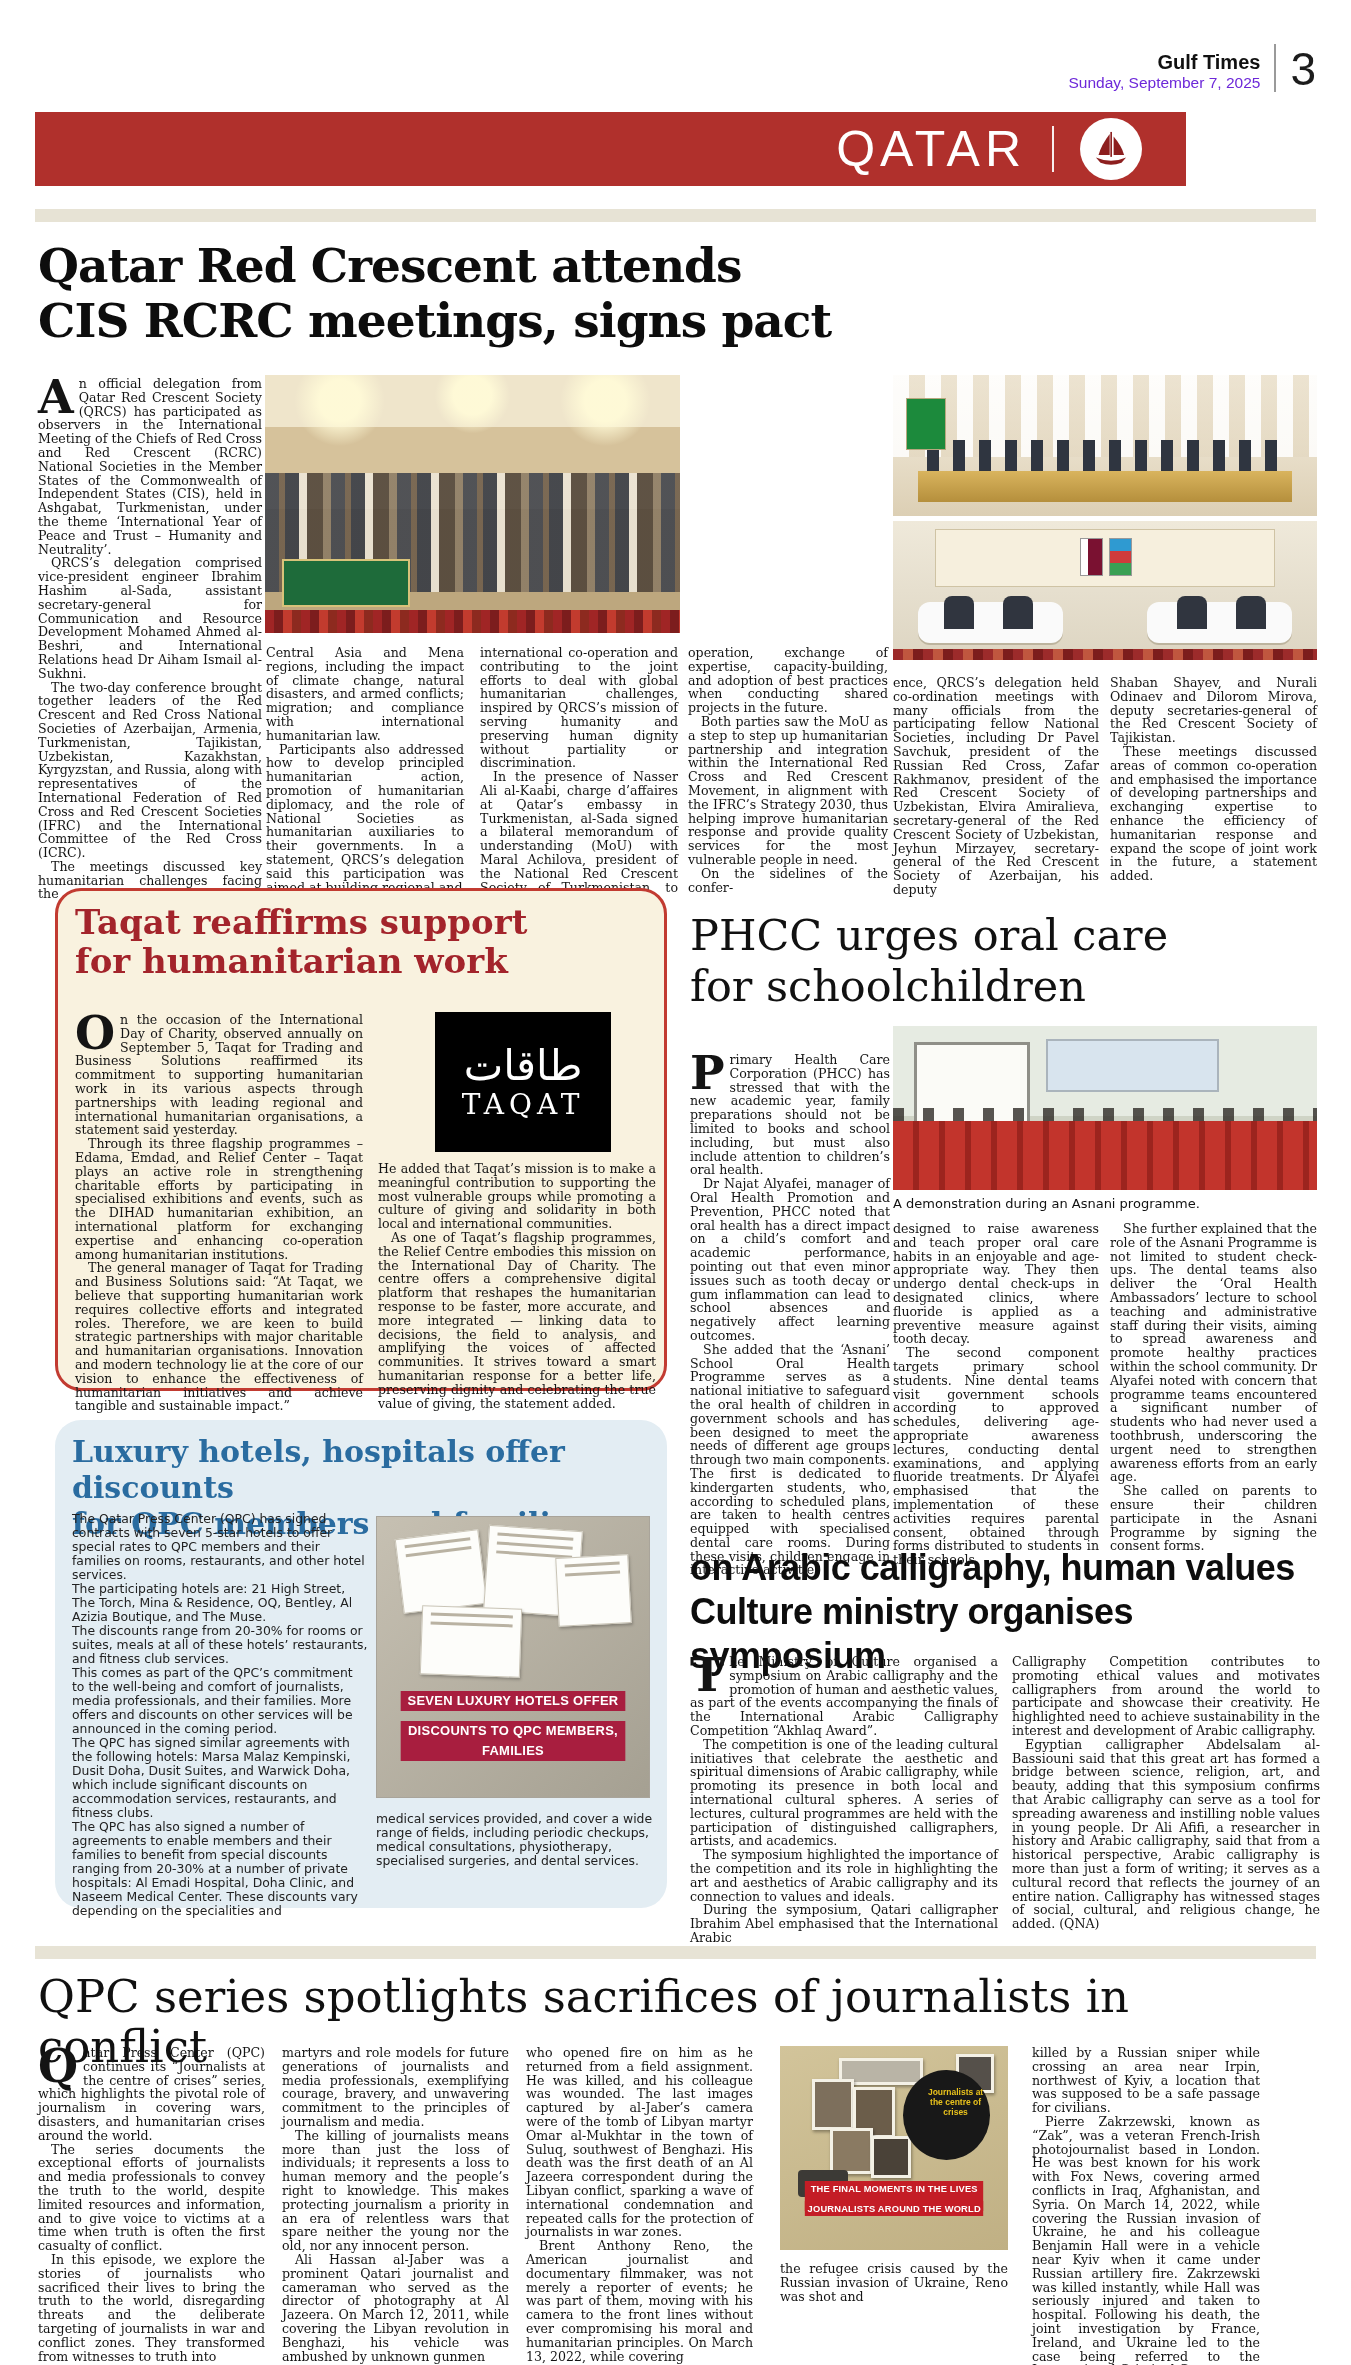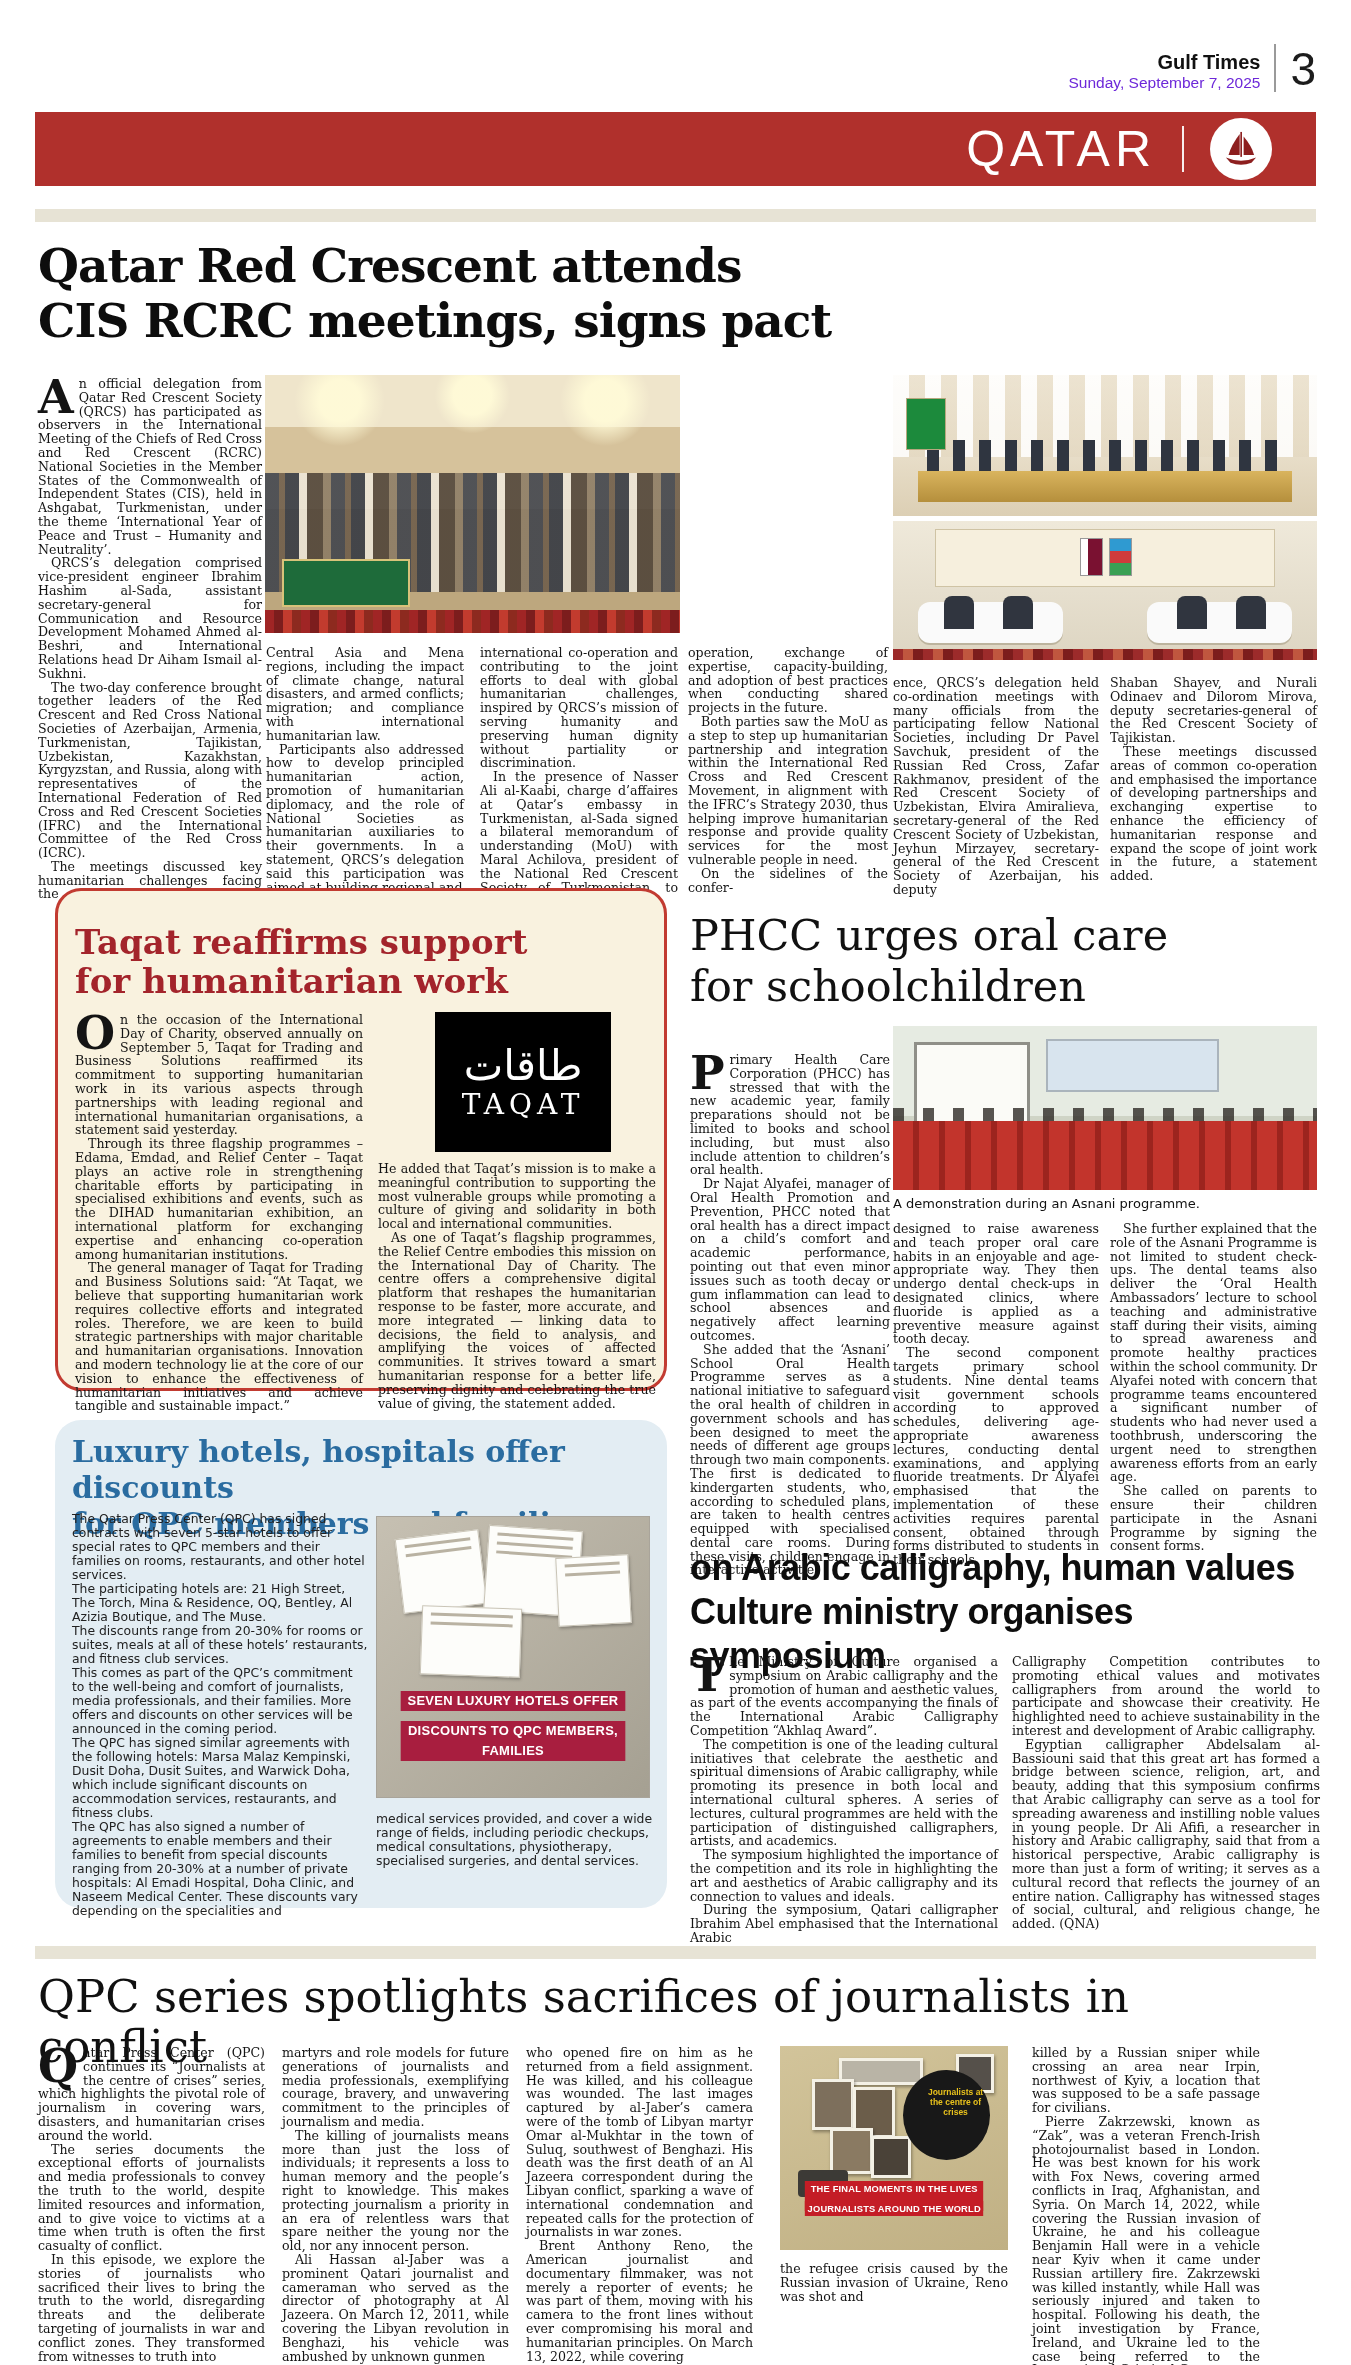--- a/index.html
+++ b/index.html
@@ -8,33 +8,33 @@
   .abs{position:absolute;}
 
   
   .masthead{position:absolute;right:35px;top:44px;display:flex;align-items:flex-end;gap:14px;}
   .mast-text{text-align:right;font-family:"Liberation Sans",sans-serif;line-height:1.15;}
   .mast-paper{font-weight:bold;font-size:20px;color:#111;}
   .mast-date{font-size:15.5px;color:#6d28d9;}
   .mast-sep{width:2px;height:48px;background:#9a9a9a;}
   .mast-page{font-family:"Liberation Sans",sans-serif;font-size:46px;color:#1c1c1c;line-height:1;}
 
-  .banner{position:absolute;left:35px;top:112px;width:1281px;height:74px;background:#b0302c;
+  .banner{position:absolute;left:35px;top:112px;width:1151px;height:74px;background:#b0302c;
           display:flex;align-items:center;justify-content:flex-end;gap:26px;padding-right:44px;box-sizing:border-box;}
   .banner-section{color:#fff;font-family:"Liberation Sans",sans-serif;font-weight:300;
                   font-size:50px;letter-spacing:5px;line-height:1;}
   .banner-sep{width:2px;height:46px;background:rgba(255,255,255,.92);}
   .banner-circle{width:62px;height:62px;border-radius:50%;background:#fff;display:flex;
                  align-items:center;justify-content:center;}
   .stripe{position:absolute;left:35px;width:1281px;height:13px;background:#e7e3d5;}
 
   
   .h-main{font-weight:bold;font-size:47px;line-height:55px;letter-spacing:-1px;color:#0d0d0d;}
   .h-phcc{font-weight:400;font-size:43px;line-height:51px;color:#111;}
-  .h-taqat{font-weight:bold;font-size:34px;line-height:39px;color:#a3242b;margin-top:20px;}
+  .h-taqat{font-weight:bold;font-size:34px;line-height:39px;color:#a3242b;}
   .h-lux{font-weight:bold;font-size:30px;line-height:36px;color:#2a6ca0;}
   .h-cult{font-family:"Liberation Sans",sans-serif;font-weight:bold;font-size:36px;line-height:44px;
           letter-spacing:-.5px;color:#0d0d0d;}
   .h-qpc{font-weight:400;font-size:45px;line-height:50px;color:#101010;}
 
   
   .col{position:absolute;}
   .bt p{margin:0;font-size:12.6px;line-height:13.8px;text-align:justify;text-indent:13px;}
   .bt p.cont,.bt p.drop{text-indent:0;}
   .dropcap{float:left;font-weight:bold;font-size:46px;line-height:37px;padding:2px 5px 0 0;}

